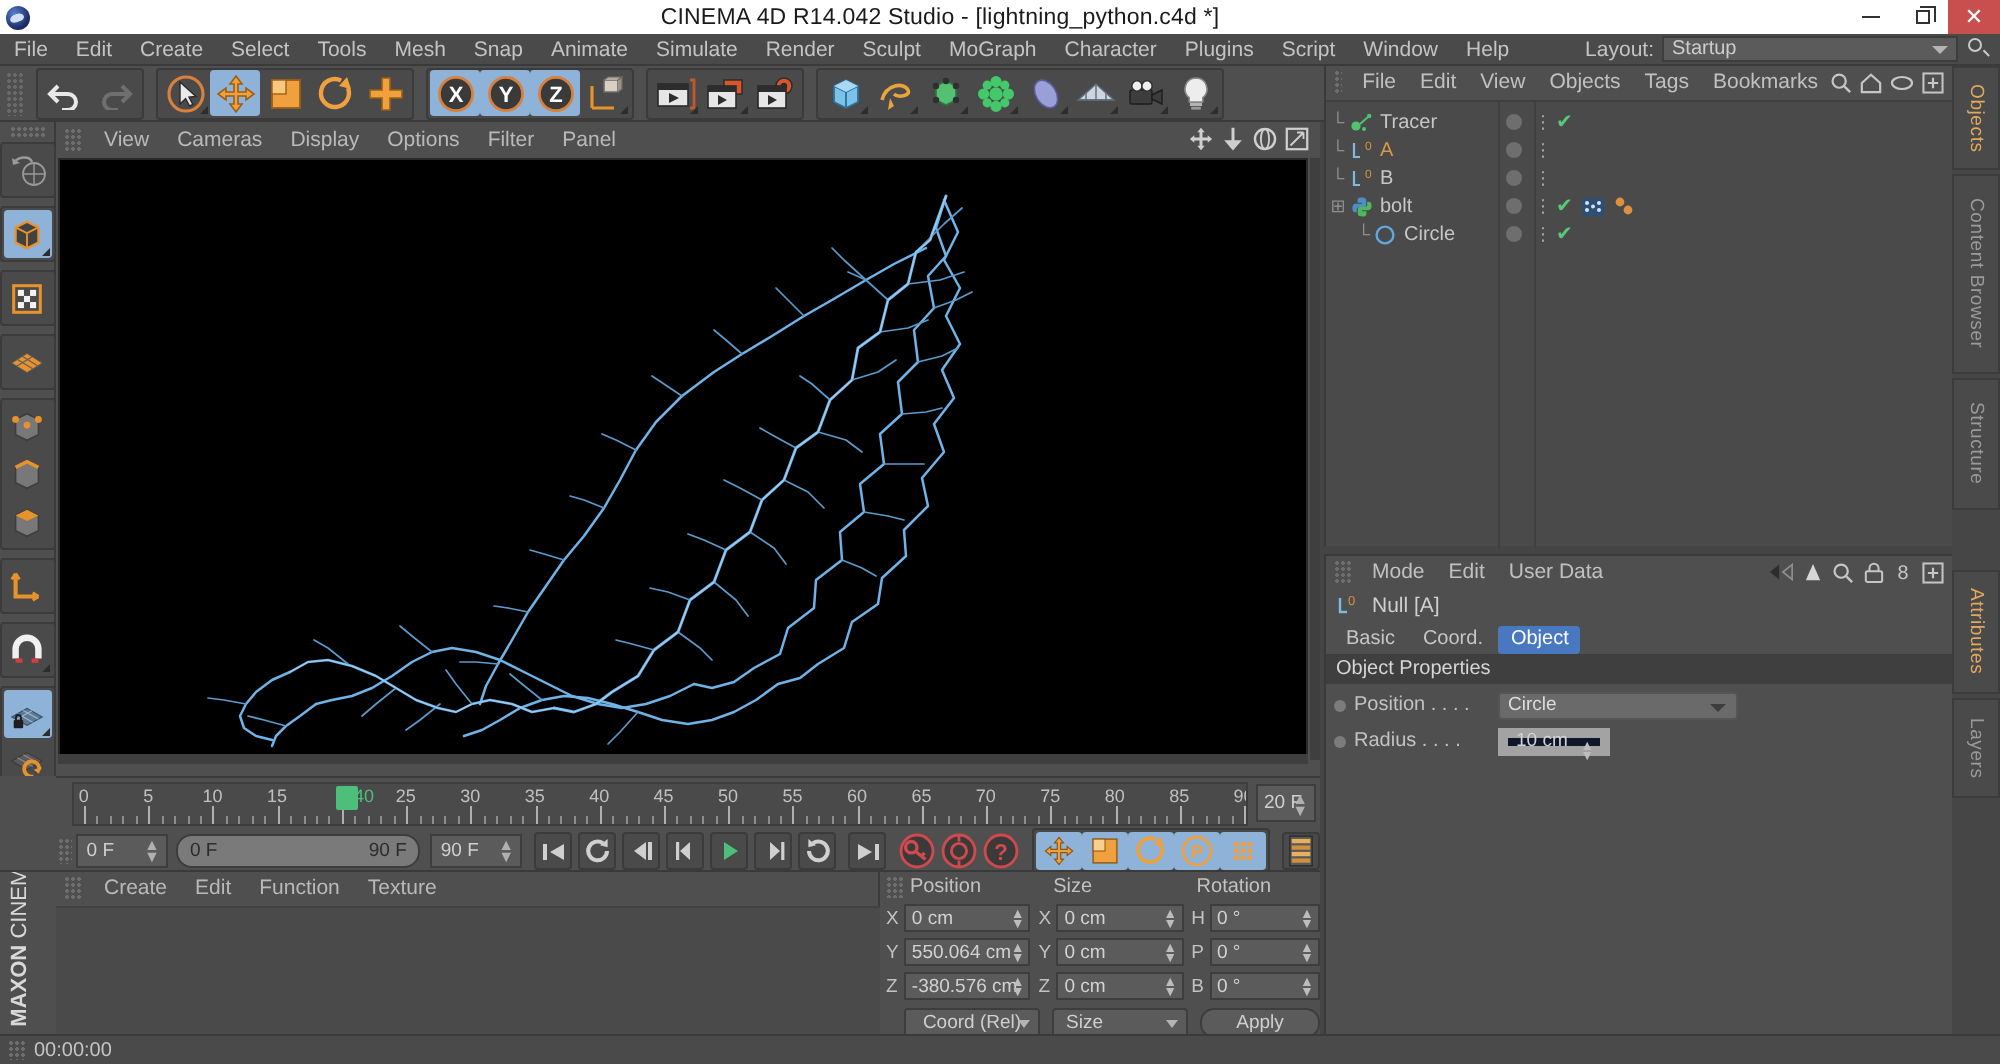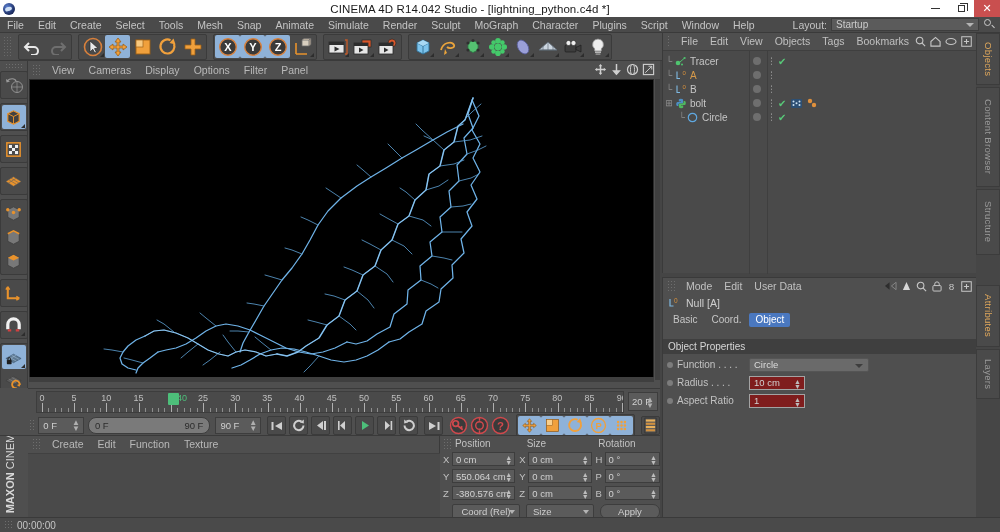--- a/index.html
+++ b/index.html
@@ -204,29 +204,29 @@
   }
   .ap-menu { height:16px; display:flex; align-items:center;}
   .ap-menu .grip2 { width:9px;height:12px;margin:0 4px;
     background-image:radial-gradient(#6e6e6e 1px, transparent 1px); background-size:3px 3px;}
   .ap-icons { margin-left:auto; display:flex; gap:5px; padding-right:4px; align-items:center;}
   .ap-obj { height:18px; display:flex; align-items:center; padding-left:5px; gap:5px;}
   .ap-tabs { height:15px; display:flex; align-items:center; padding-left:4px; gap:2px;}
   .ap-tab { padding:0 6px; height:14px; line-height:14px; font-size:10px; color:#c6c6c6; border-radius:2px;}
   .ap-tab.sel { background:#4a78c0; color:#fff; }
   .ap-section { height:15px; background:#3f3f3f; display:flex; align-items:center;
-                padding-left:5px; font-size:10px; color:#d6d6d6; margin-top:12px;}
+                padding-left:5px; font-size:10px; color:#d6d6d6; margin-top:0;}
   .ap-row { height:15px; display:flex; align-items:center; padding-left:4px; margin-top:3px;}
   .ap-bullet { width:6px;height:6px;border-radius:50%; background:#7c7c7c; margin-right:4px;}
   .ap-label { width:72px; font-size:10px; color:#c2c2c2; }
   .ap-drop { width:120px; height:14px; background:#6a6a6a; border:1px solid #555; border-radius:2px;
              color:#dcdcdc; font-size:9.5px; padding-left:4px; display:flex; align-items:center; position:relative;}
   .ap-drop .caret2{ position:absolute; right:5px; top:5px;
     border-left:4px solid transparent; border-right:4px solid transparent; border-top:4px solid #3d3d3d;}
-  .ap-num { width:56px; height:14px; background:#7f1d1d; border:1px solid #a3a3a3; color:#d2d2d2;
+  .ap-num { width:56px; height:14px; background:#0f172a; border:5px solid #a3a3a3; color:#d2d2d2;
             font-size:9.5px; padding-left:4px; display:flex; align-items:center; position:relative;}
   .ap-num .spin2 { position:absolute; right:3px; top:2px; font-size:7px; line-height:5px; color:#bdbdbd;}
 
   
   .vtabs { position:absolute; right:0; top:33px; width:24px; height:484px; background:#464646;}
   .vtab { width:24px; background:#4a4a4a; border:1px solid #3c3c3c; margin-bottom:2px;
           display:flex; align-items:center; justify-content:center; }
   .vtab span { writing-mode:vertical-rl; font-size:9.5px; color:#9a9a9a; letter-spacing:0.3px; padding:3px 0;}
   .vtab.active span { color:#e0a85c; }
 
@@ -1213,44 +1213,36 @@
     <div class="ap-tabs">
       <div class="ap-tab">Basic</div>
       <div class="ap-tab">Coord.</div>
       <div class="ap-tab sel">Object</div>
     </div>
 
     <div class="ap-section">Object Properties</div>
 
     <div class="ap-row">
       <span class="ap-bullet"></span>
-      <span class="ap-label">Function . . . .</span>
+      <span class="ap-label">Position . . . .</span>
       <div class="ap-drop">
         <span>Circle</span>
         <span class="caret2"></span>
       </div>
     </div>
 
     <div class="ap-row">
       <span class="ap-bullet"></span>
       <span class="ap-label">Radius . . . .</span>
       <div class="ap-num">
         <span>10 cm</span>
         <span class="spin2">▲<br>▼</span>
       </div>
     </div>
 
-    <div class="ap-row">
-      <span class="ap-bullet"></span>
-      <span class="ap-label">Aspect Ratio</span>
-      <div class="ap-num">
-        <span>1</span>
-        <span class="spin2">▲<br>▼</span>
-      </div>
-    </div>
 
   </div>
 
   <div class="vtabs">
     <div class="vtab active" style="height:52px;">
       <span>Objects</span>
     </div>
     <div class="vtab" style="height:100px;">
       <span>Content Browser</span>
     </div>

